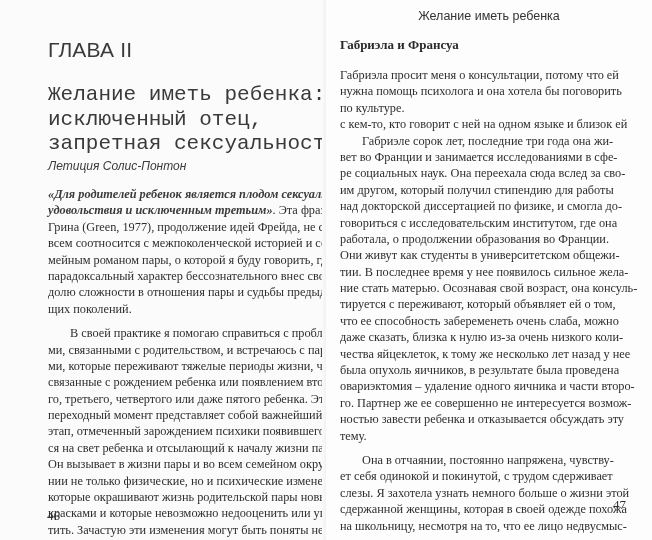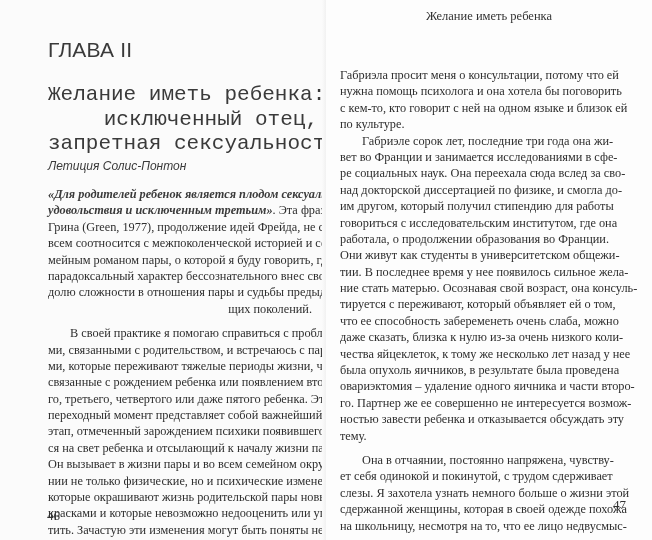--- a/index.html
+++ b/index.html
@@ -2,21 +2,21 @@
 <html><head>
 <meta charset="utf-8">
 <style>
   html, body { margin: 0; padding: 0; }
   body {
     width: 652px; height: 540px; overflow: hidden;
     background: #ffffff; position: relative;
     color: #2b2b2b;
   }
   .page { position: absolute; top: 0; height: 540px; }
-  .page-left { left: 0; width: 326px; background: #fbfbfb; text-align: right; }
+  .page-left { left: 0; width: 326px; background: #fbfbfb; }
   .page-right { left: 326px; width: 326px; background: #fdfdfd; }
   .spine {
     position: absolute; left: 322px; top: 0; width: 8px; height: 540px;
     background: linear-gradient(to right, #fbfbfb, #f1f1f1 50%, #fbfbfb);
   }
   .chapter-label {
     position: absolute; left: 48px; top: 38px;
     font-family: "Liberation Sans", sans-serif; font-size: 21px;
     color: #3a3a3a; letter-spacing: 0.2px;
   }
@@ -37,21 +37,21 @@
     line-height: 16.4px; color: #2e2e2e;
   }
   .body-text .line { white-space: nowrap; display: block; height: 16.4px; }
   .body-text .gap { display: block; height: 8px; }
   .indent { padding-left: 22px; }
   .left-body { left: 48px; top: 186px; width: 264px; }
   .right-body { left: 14px; top: 67px; width: 262px; }
   .epi { font-style: italic; font-weight: bold; color: #3a3a3a; }
   .running-head {
     position: absolute; left: 0; width: 326px; top: 9px; text-align: center;
-    font-family: Liberation Serif, serif; font-size: 12.5px; color: #333;
+    font-family: Liberation Sans, sans-serif; font-size: 12.5px; color: #333;
   }
   .subhead {
     position: absolute; left: 14px; top: 37px;
     font-family: "Liberation Serif", serif; font-size: 13px;
     font-weight: bold; color: #2a2a2a;
   }
   .page-num {
     position: absolute; font-family: "Liberation Serif", serif;
     font-size: 13px; color: #333;
   }
@@ -97,31 +97,32 @@
 
   </div>
 
   <div class="page-num pn-left">46</div>
 </div>
 
 <div class="spine"></div>
 
 <div class="page page-right">
   <div class="running-head">Желание иметь ребенка</div>
+  <div class="subhead">Габриэла и Франсуа</div>
 
   <div class="body-text right-body">
     <span class="line">Габриэла просит меня о консультации, потому что ей</span>
     <span class="line">нужна помощь психолога и она хотела бы поговорить</span>
+    <span class="line">по культуре.</span>
     <span class="line">с кем-то, кто говорит с ней на одном языке и близок ей</span>
-    <span class="line">по культуре.</span>
     <span class="line indent">Габриэле сорок лет, последние три года она жи-</span>
     <span class="line">вет во Франции и занимается исследованиями в сфе-</span>
     <span class="line">ре социальных наук. Она переехала сюда вслед за сво-</span>
+    <span class="line">им другом, который получил стипендию для работы</span>
     <span class="line">над докторской диссертацией по физике, и смогла до-</span>
-    <span class="line">им другом, который получил стипендию для работы</span>
     <span class="line">говориться с исследовательским институтом, где она</span>
     <span class="line">работала, о продолжении образования во Франции.</span>
     <span class="line">Они живут как студенты в университетском общежи-</span>
     <span class="line">тии. В последнее время у нее появилось сильное жела-</span>
     <span class="line">ние стать матерью. Осознавая свой возраст, она консуль-</span>
     <span class="line">тируется с переживают, который объявляет ей о том,</span>
     <span class="line">что ее способность забеременеть очень слаба, можно</span>
     <span class="line">даже сказать, близка к нулю из-за очень низкого коли-</span>
     <span class="line">чества яйцеклеток, к тому же несколько лет назад у нее</span>
     <span class="line">была опухоль яичников, в результате была проведена</span>

